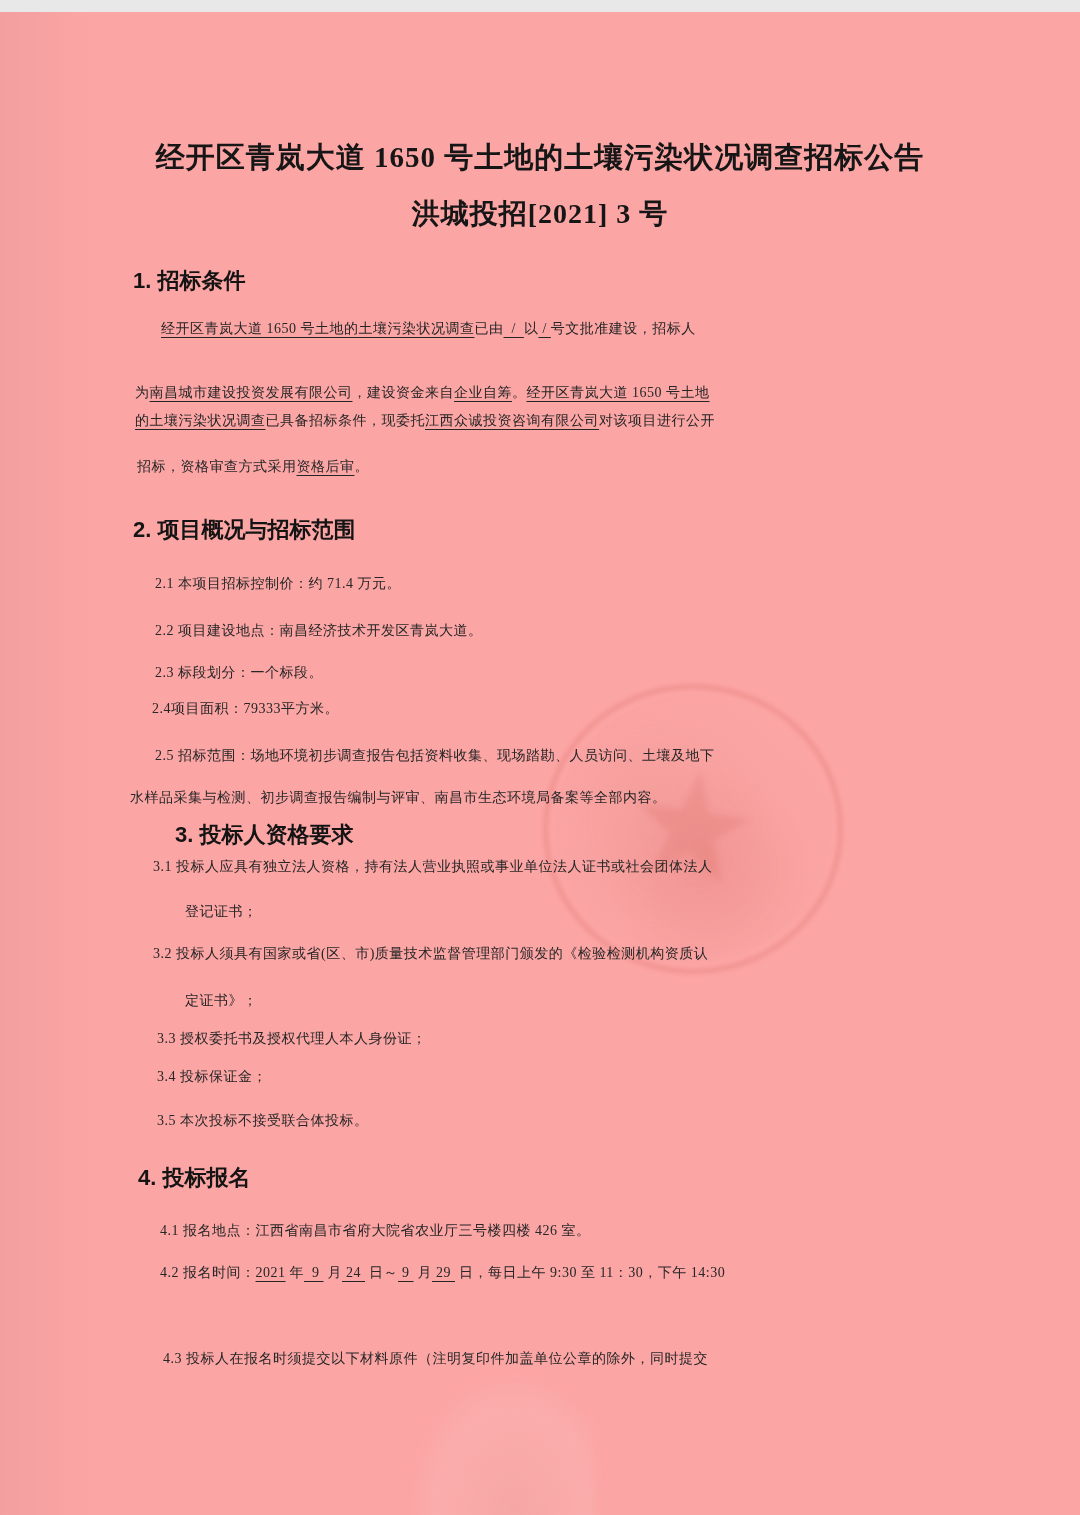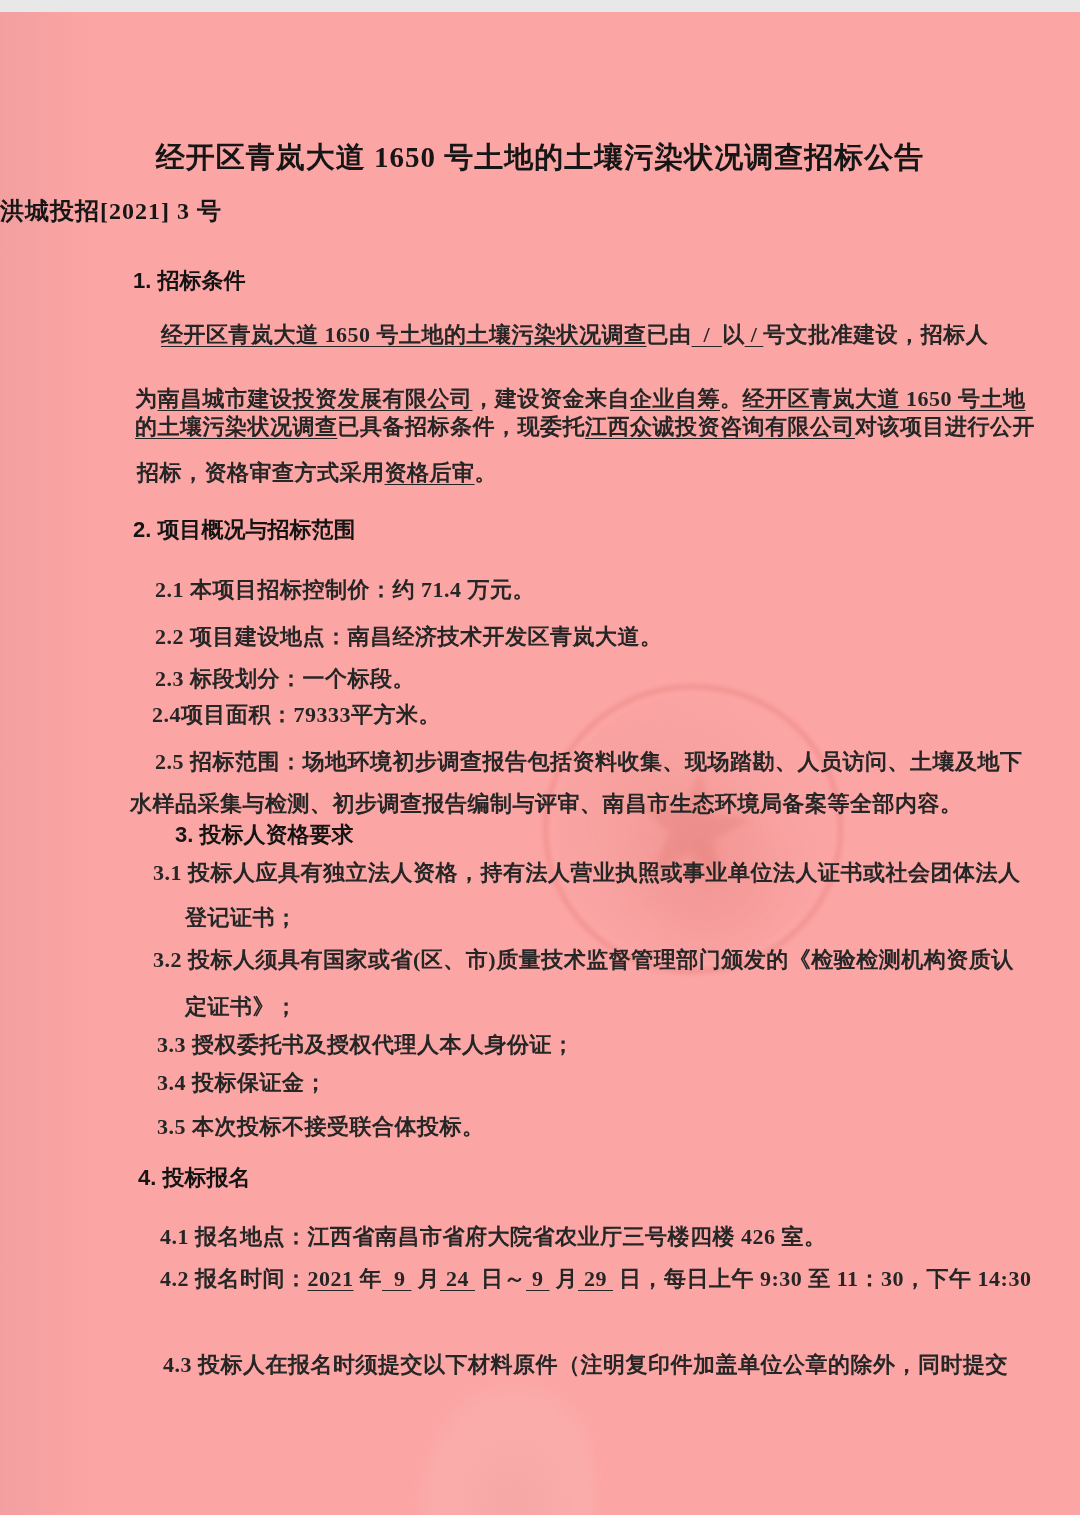--- a/index.html
+++ b/index.html
@@ -19,32 +19,31 @@
     background:linear-gradient(to right, rgba(0,0,0,0.035), rgba(0,0,0,0) 9%);
     pointer-events:none;
   }
   .t1{
     position:absolute;left:0;top:126px;width:100%;
     text-align:center;font-size:29px;font-weight:700;letter-spacing:1px;
     color:#161616;white-space:nowrap;
   }
   .t2{
     position:absolute;left:0;top:183px;width:100%;
-    font-size:24px;font-weight:700;letter-spacing:1px;
+    text-align:center;font-size:28px;font-weight:700;letter-spacing:1px;
     color:#161616;white-space:nowrap;
   }
   .h{
     position:absolute;
     font-family:Liberation Sans, sans-serif;
     font-weight:700;font-size:22px;color:#141414;white-space:nowrap;
   }
   .line{
-    position:absolute;font-size:22px;white-space:nowrap;color:#262626;
+    position:absolute;font-size:14px;white-space:nowrap;color:#262626;
     letter-spacing:0.5px;
-    font-weight:bold;
   }
   .u{
     text-decoration:underline;
     text-decoration-thickness:1px;
     text-underline-offset:4px;
   }
   
   .stamp{position:absolute;left:543px;top:672px;width:300px;height:290px;pointer-events:none;}
   .stamp-ring{
     position:absolute;inset:0;border-radius:50%;

